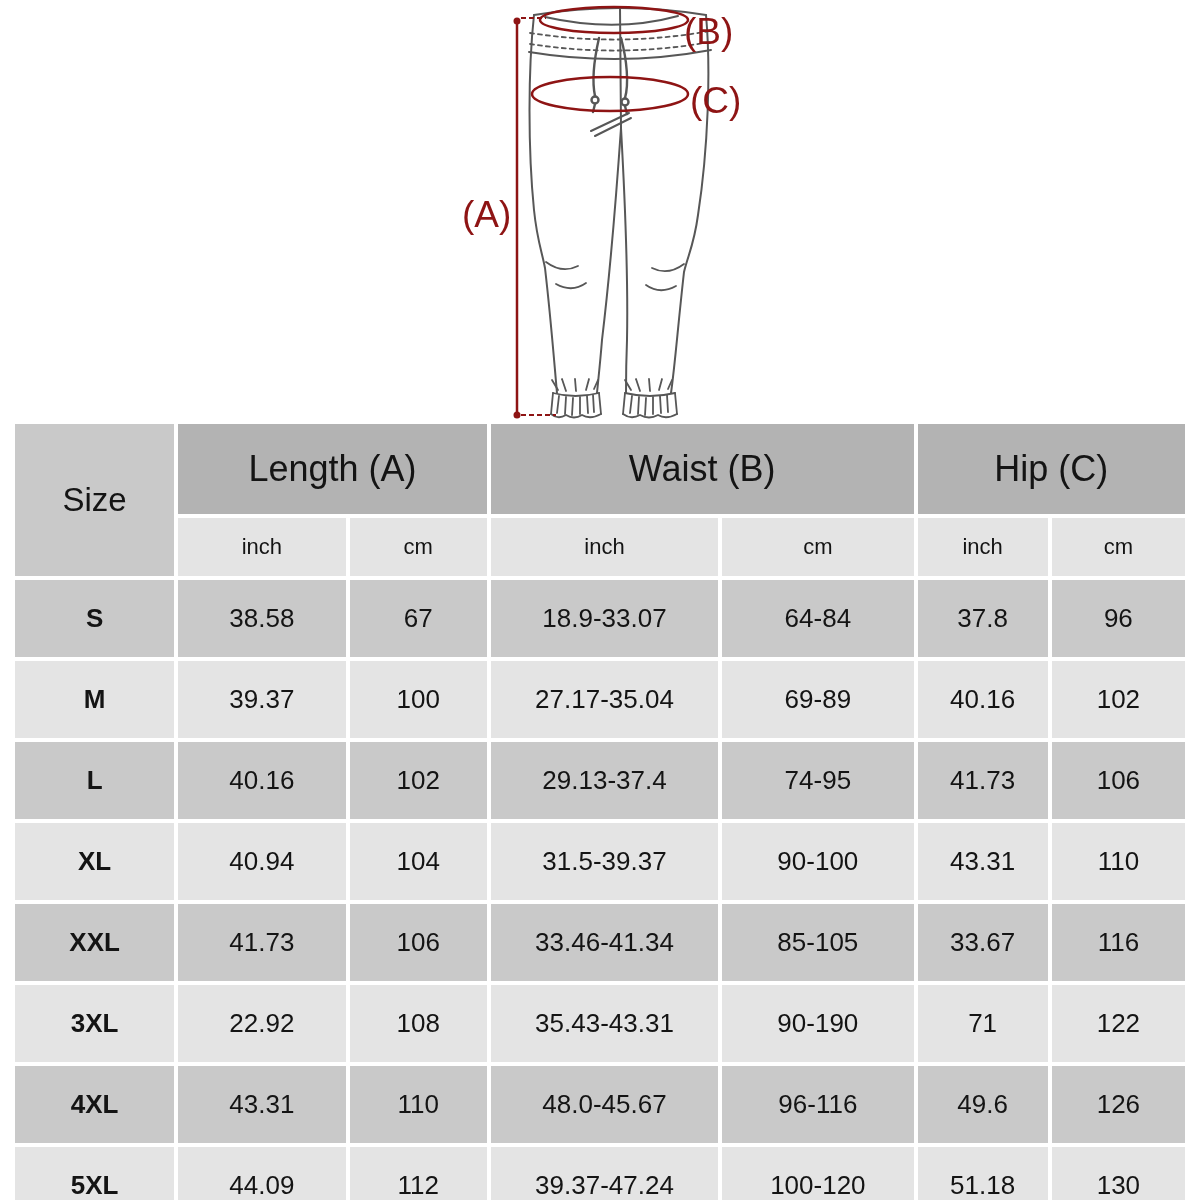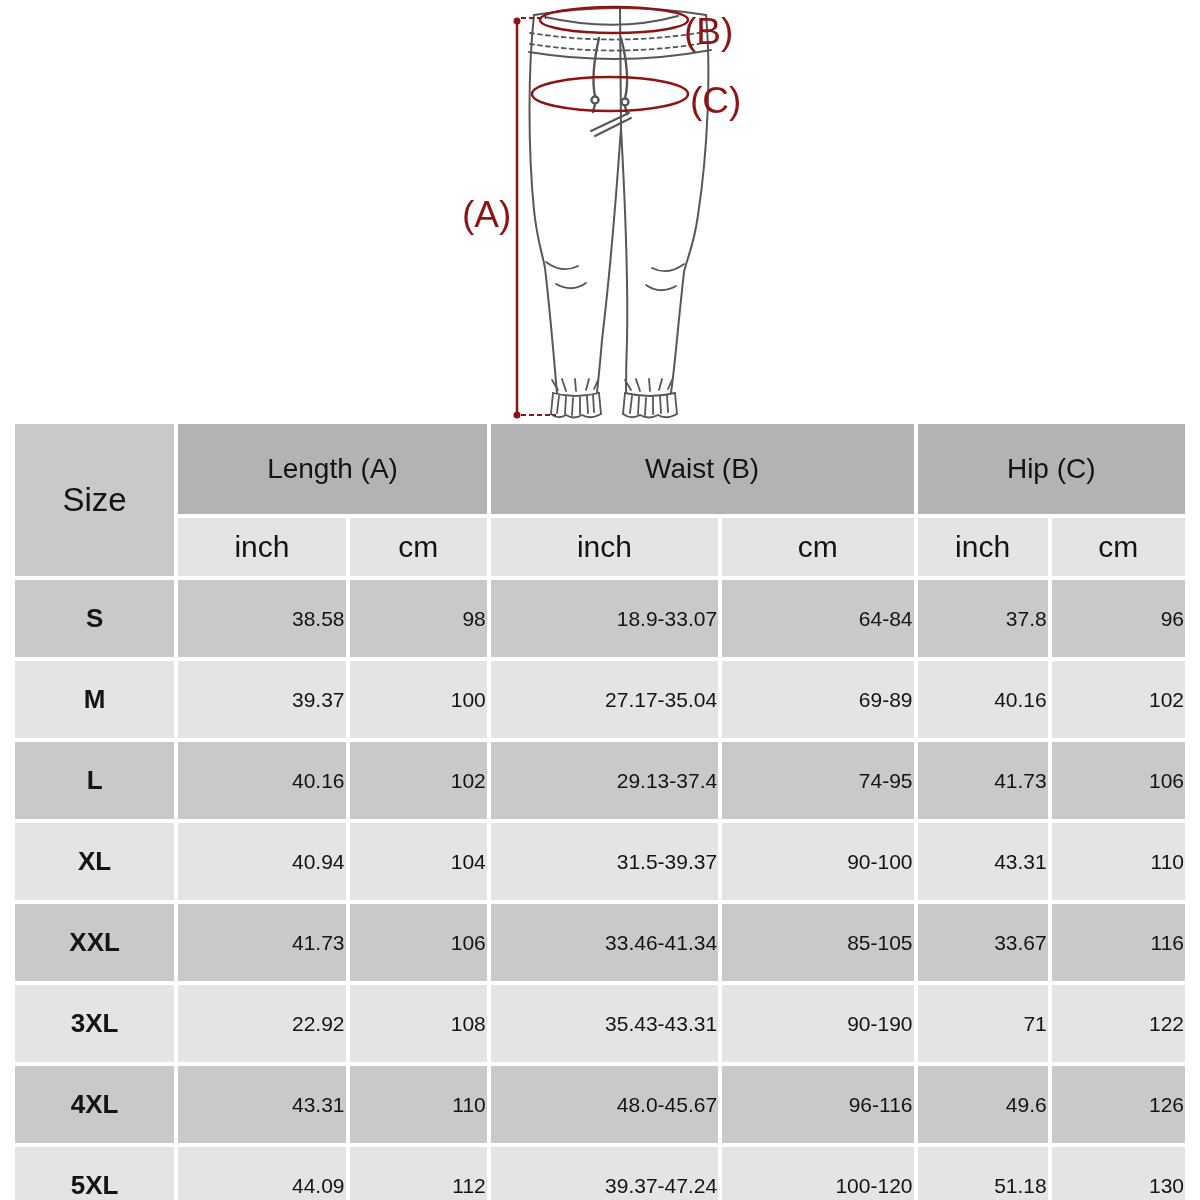--- a/index.html
+++ b/index.html
@@ -17,31 +17,31 @@
     border-spacing:4px;
     table-layout:fixed;
     width:1178px;
     margin:0 0 0 11px;
   }
   .size-table th,.size-table td{
     text-align:center;vertical-align:middle;
     font-weight:400;overflow:hidden;white-space:nowrap;
   }
   .size-table thead th.group-h{
-    background:#b3b3b3;height:88px;font-size:28px;
+    background:#b3b3b3;height:88px;font-size:36px;
   }
   .size-table thead th.size-h{
     background:#c9c9c9;font-size:33px;
   }
   .size-table thead th.unit-h{
-    background:#e4e4e4;height:56px;font-size:30px;
+    background:#e4e4e4;height:56px;font-size:22px;
   }
   .size-table tbody tr{height:77px;}
   .size-table tbody th{font-weight:700;font-size:26px;}
-  .size-table tbody td{font-size:21px;text-align:right;}
+  .size-table tbody td{font-size:26px;}
   .size-table tbody tr:nth-child(odd) th,
   .size-table tbody tr:nth-child(odd) td{background:#c9c9c9;}
   .size-table tbody tr:nth-child(even) th,
   .size-table tbody tr:nth-child(even) td{background:#e4e4e4;}
 </style>
 </head>
 <body>
 
 <div class="page">
 
@@ -159,21 +159,21 @@
         <th class="unit-h">inch</th>
         <th class="unit-h">cm</th>
         <th class="unit-h">inch</th>
         <th class="unit-h">cm</th>
       </tr>
     </thead>
     <tbody>
         <tr>
           <th>S</th>
           <td>38.58</td>
-          <td>98</td>
+          <td>67</td>
           <td>18.9-33.07</td>
           <td>64-84</td>
           <td>37.8</td>
           <td>96</td>
         </tr>
         <tr>
           <th>M</th>
           <td>39.37</td>
           <td>100</td>
           <td>27.17-35.04</td>

